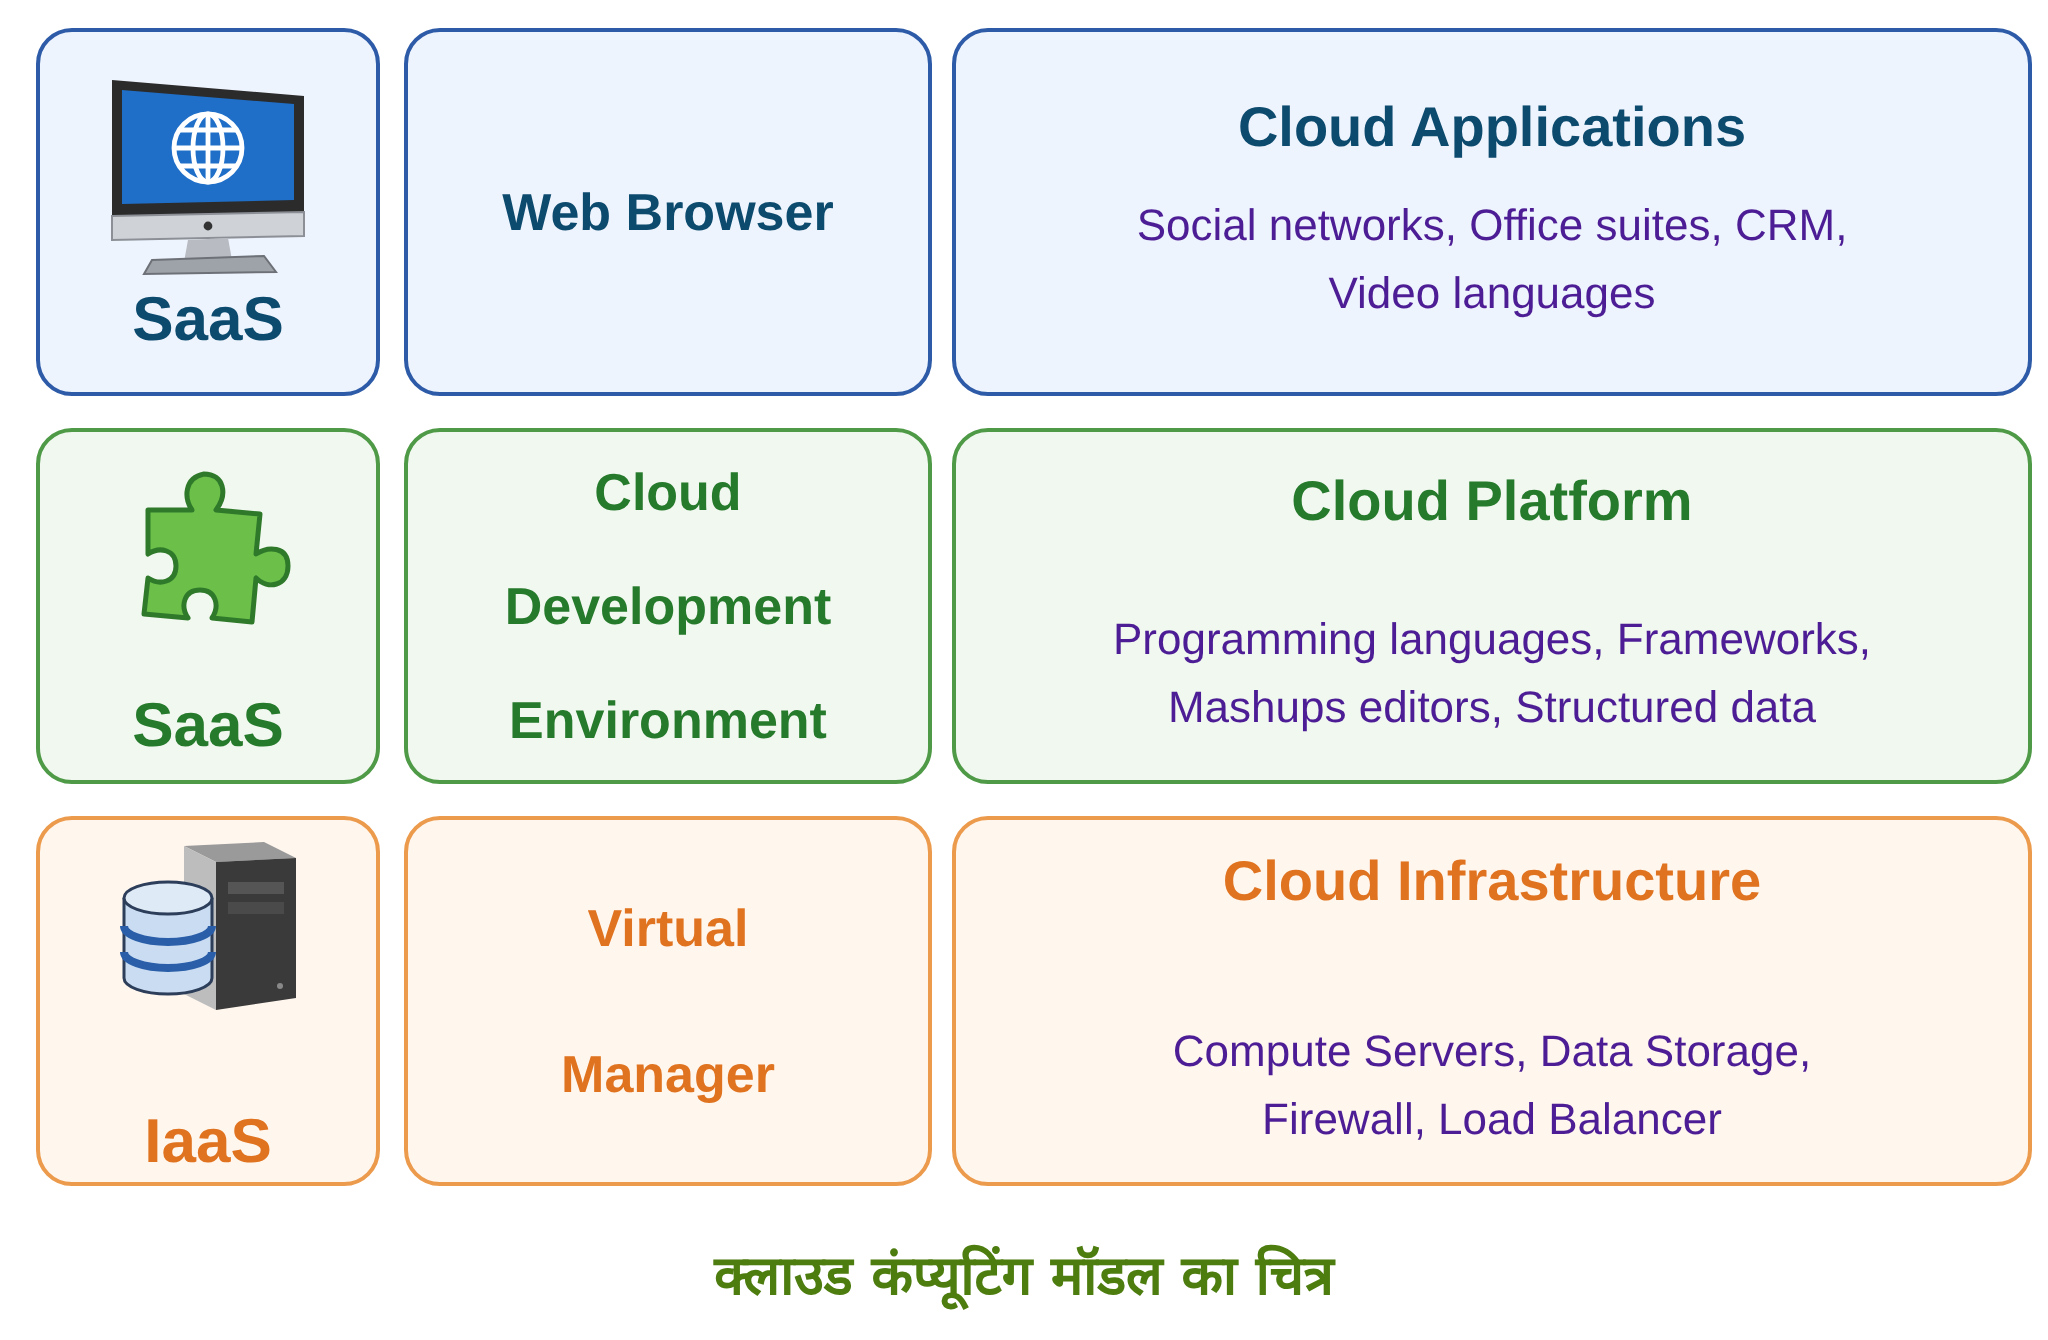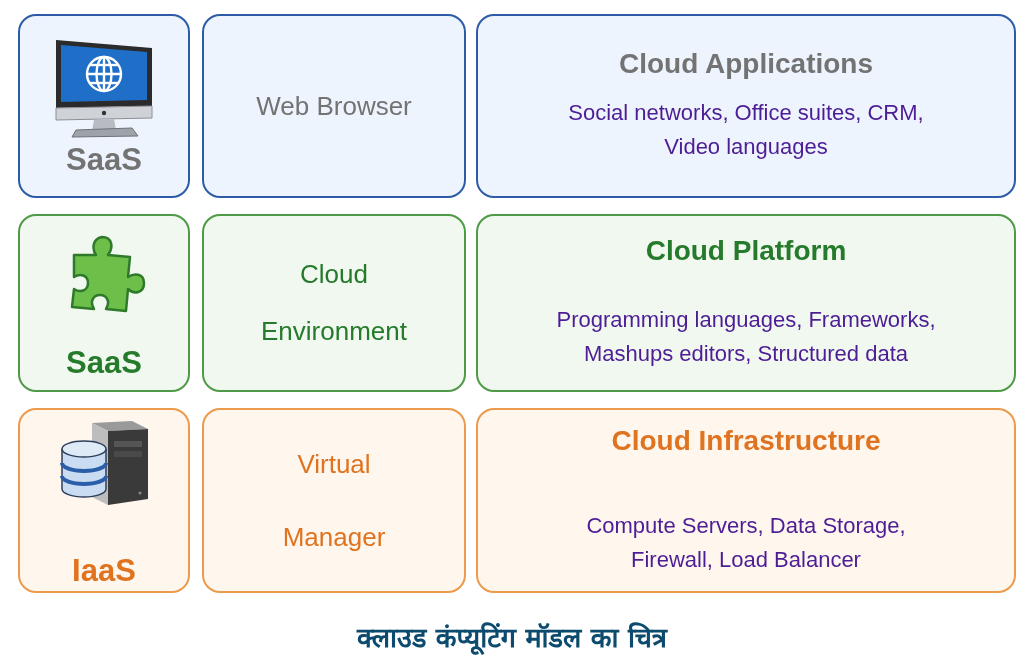--- a/index.html
+++ b/index.html
@@ -8,27 +8,27 @@
   .blue{border-color:#2e5ba8;background:#eef4fd;}
   .green{border-color:#4f9a47;background:#f1f8ef;gap:20px;}
   .orange{border-color:#ec9a4c;background:#fff6ee;gap:36px;}
   .c1{left:18px;width:172px;}
   .c2{left:202px;width:264px;}
   .c3{left:476px;width:540px;}
   .r1{top:14px;height:184px;}
   .r2{top:214px;height:178px;}
   .r3{top:408px;height:185px;}
   .abbr{font-weight:bold;font-size:31px;margin-top:4px;}
-  .mid{font-weight:normal;font-size:26px;line-height:37px;}
+  .mid{font-weight:bold;font-size:26px;line-height:37px;}
   .title{font-weight:bold;font-size:28px;margin-bottom:16px;}
   .desc{font-size:22px;line-height:34px;color:#4c1d95;max-width:420px;}
-  .t-blue{color:#737373;}
+  .t-blue{color:#0c4a6e;}
   .t-green{color:#267a2c;}
   .t-orange{color:#e0731f;}
-  .caption{position:absolute;left:0;width:1024px;top:618px;text-align:center;font-size:27px;font-weight:bold;color:#0c4a6e;font-family:"DejaVu Sans",sans-serif;}
+  .caption{position:absolute;left:0;width:1024px;top:618px;text-align:center;font-size:27px;font-weight:bold;color:#4d7c0f;font-family:"DejaVu Sans",sans-serif;}
   svg{display:block;}
 </style>
 </head>
 <body>
 
 <div class="box blue c1 r1">
   <div>
     <svg width="104" height="104" viewBox="0 0 104 104">
       <polygon points="4,6 100,14 100,72 4,74" fill="#2b2b2b"></polygon>
       <polygon points="9,11 95,18 95,66 9,68" fill="#1f6fc9"></polygon>
@@ -62,20 +62,21 @@
 <div class="box green c1 r2">
   <div>
     <svg width="96" height="96" viewBox="0 0 96 96">
       <path d="M18,30 L40,30 C36,24 36,14 46,12 C56,12 58,22 52,30 L74,32 L72,52 C78,48 88,48 88,58 C88,68 78,70 72,64 L70,86 L50,84 C54,78 52,70 44,70 C36,70 34,78 38,84 L16,82 L18,64 C24,68 32,66 32,58 C32,50 24,48 18,52 Z" fill="#6cc04a" stroke="#2f7a2a" stroke-width="2.5" stroke-linejoin="round"></path>
     </svg>
   </div>
   <div class="abbr t-green">SaaS</div>
 </div>
 <div class="box green c2 r2">
   <div class="mid t-green">Cloud</div>
+  <div class="mid t-green">Development</div>
   <div class="mid t-green">Environment</div>
 </div>
 <div class="box green c3 r2">
   <div class="title t-green">Cloud Platform</div>
   <div class="desc">
     <div>Programming languages, Frameworks,</div>
     <div>Mashups editors, Structured data</div>
   </div>
 </div>
 

